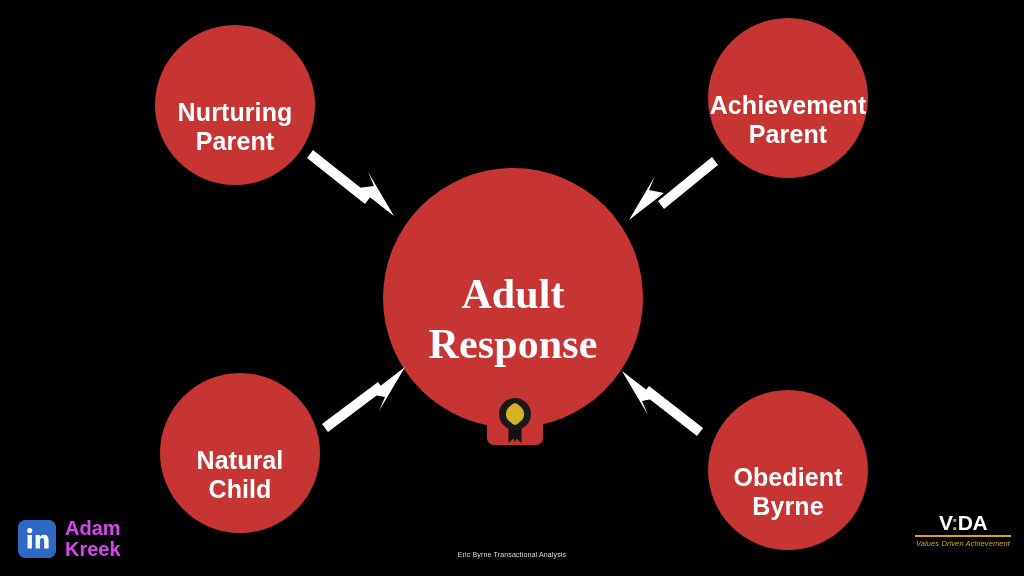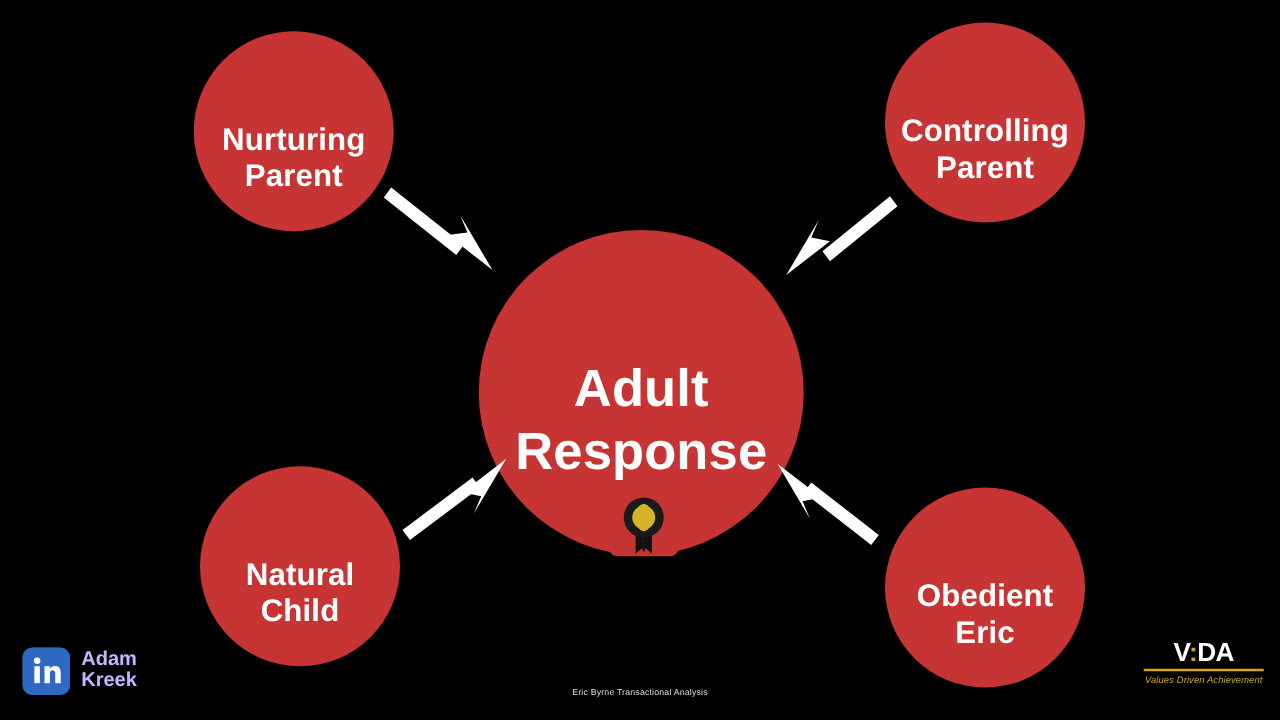--- a/index.html
+++ b/index.html
@@ -38,22 +38,23 @@
     margin-top: 44px;
   }
 
   .satellite { width: 160px; height: 160px; }
   .satellite .node-label { font-size: 25px; }
 
   .center-node {
     width: 260px;
     height: 260px;
     left: 383px;
-    top: 184px;
+    top: 168px;
     z-index: 4;
+    font-family: Liberation Serif, serif;
   }
   .center-node .node-label { font-size: 42px; line-height: 1.18; }
 
   #node-nurturing-parent  { left: 155px; top: 25px;  }
   #node-controlling-parent{ left: 708px; top: 18px;  }
   #node-natural-child     { left: 160px; top: 373px; }
   #node-obedient-child    { left: 708px; top: 390px; }
 
   
   #award-badge {
@@ -91,22 +92,22 @@
   #linkedin-icon {
     width: 38px;
     height: 38px;
     border-radius: 8px;
     background: #2E6AC4;
     position: relative;
     flex: none;
   }
   #linkedin-icon svg { display:block; }
   #linkedin-name {
-    color: #c4b5fd;
-    font-size: 16px;
+    color: #d946ef;
+    font-size: 20px;
     font-weight: bold;
     line-height: 1.06;
     white-space: pre-line;
   }
 
   #source-caption {
     position: absolute;
     left: 0;
     top: 551px;
     width: 1024px;
@@ -152,32 +153,32 @@
 <body>
 
 <div id="slide">
 
   <div class="node satellite" id="node-nurturing-parent">
     <div class="node-label">Nurturing
 Parent</div>
   </div>
 
   <div class="node satellite" id="node-controlling-parent">
-    <div class="node-label">Controlling
+    <div class="node-label">Achievement
 Parent</div>
   </div>
 
   <div class="node satellite" id="node-natural-child">
     <div class="node-label">Natural
 Child</div>
   </div>
 
   <div class="node satellite" id="node-obedient-child">
     <div class="node-label">Obedient
-Eric</div>
+Byrne</div>
   </div>
 
   <div id="award-badge">
     <svg width="56" height="52" viewBox="0 0 56 52">
 
       <path d="M21.5 33 L21.5 50 L26.5 45.5 L28 49 L28 33 Z" fill="#111111"></path>
       <path d="M34.5 33 L34.5 50 L29.5 45.5 L28 49 L28 33 Z" fill="#111111"></path>
 
       <circle cx="28" cy="21" r="16" fill="#1A1A1A"></circle>
       <circle cx="28" cy="21" r="11.5" fill="#D4B426"></circle>

